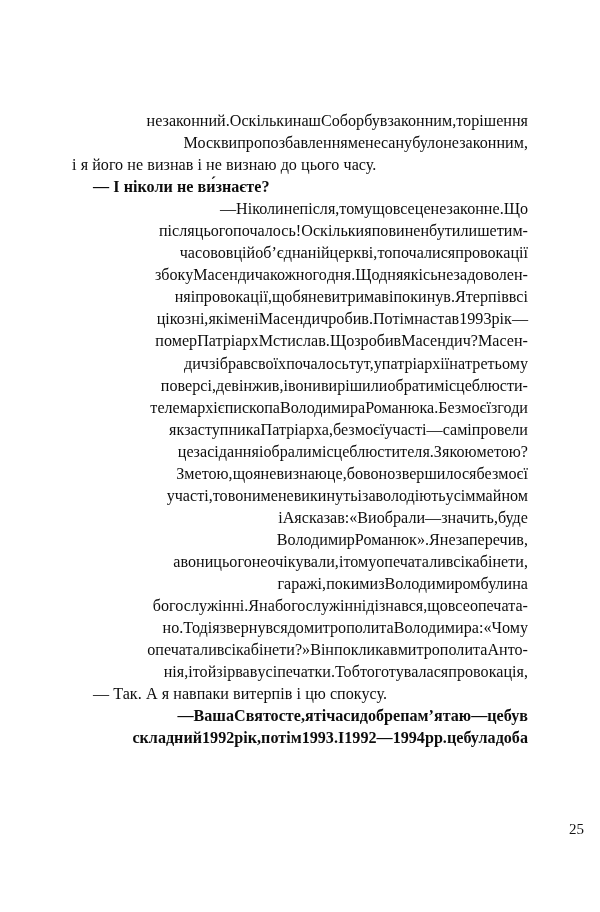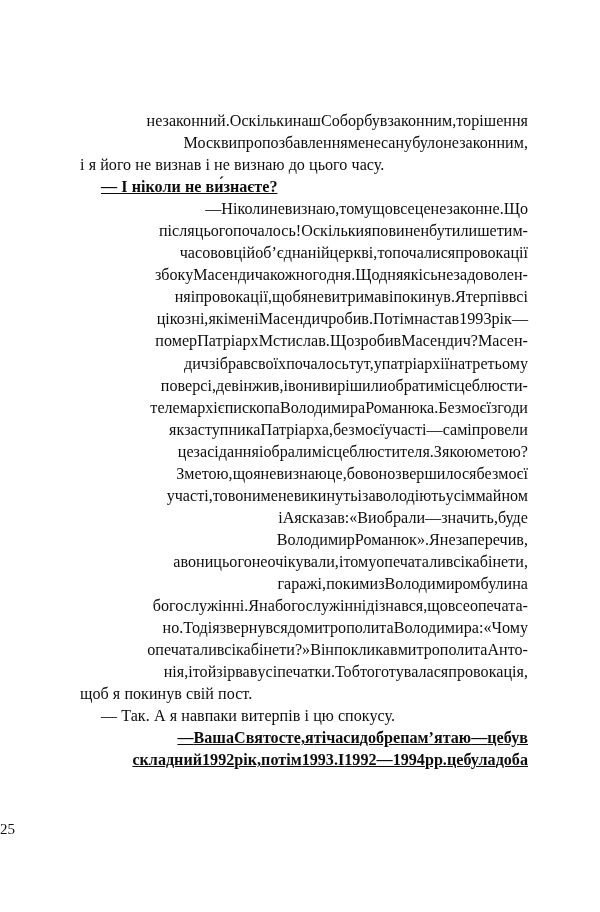--- a/index.html
+++ b/index.html
@@ -39,21 +39,20 @@
     font-size: 16.1px;
     line-height: 22.05px;
     text-align: justify;
     text-justify: inter-word;
     letter-spacing: 0.02px;
     word-spacing: 0.1px;
   }
 
   .para.bold {
     font-weight: bold;
-    text-decoration: underline;
   }
 
   
   .line {
     display: block;
     white-space: nowrap;
   }
 
   
   .line.just {
@@ -61,34 +60,33 @@
     flex-direction: row;
     justify-content: flex-end;
     white-space: nowrap;
   }
   .line.just > .w {
     white-space: pre;
   }
 
   .line.last {
     display: block;
-    margin-left: 8px;
   }
 
   .indent {
     display: inline-block;
     width: 21px;
   }
 
   #folio {
     position: absolute;
     left: 0;
     top: 820px;
     width: 584px;
-    text-align: left;
+    text-align: right;
     font-size: 15px;
     line-height: 18px;
     font-family: "Liberation Serif", "DejaVu Serif", serif;
     color: #141414;
   }
 </style>
 </head>
 <body>
 
 <div id="page">
@@ -118,21 +116,21 @@
       </p>
       <p class="para bold">
         <span class="line last"><span class="indent"></span><span class="w">— І ніколи не ви́знаєте?</span></span>
       </p>
       <p class="para">
         <span class="line just">
           <span class="indent"></span>
           <span class="w">—</span>
           <span class="w">Ніколи</span>
           <span class="w">не</span>
-          <span class="w">визнаю,</span>
+          <span class="w">після,</span>
           <span class="w">тому</span>
           <span class="w">що</span>
           <span class="w">все</span>
           <span class="w">це</span>
           <span class="w">незаконне.</span>
           <span class="w">Що</span>
         </span>
         <span class="line just">
           <span class="w">після</span>
           <span class="w">цього</span>
@@ -349,21 +347,20 @@
           <span class="w">нія,</span>
           <span class="w">і</span>
           <span class="w">той</span>
           <span class="w">зірвав</span>
           <span class="w">усі</span>
           <span class="w">печатки.</span>
           <span class="w">Тобто</span>
           <span class="w">готувалася</span>
           <span class="w">провокація,</span>
         </span>
-        <span class="line last"><span class="w">щоб я покинув свій пост.</span></span>
       </p>
       <p class="para">
         <span class="line last"><span class="indent"></span><span class="w">— Так. А я навпаки витерпів і цю спокусу.</span></span>
       </p>
       <p class="para bold">
         <span class="line just">
           <span class="indent"></span>
           <span class="w">—</span>
           <span class="w">Ваша</span>
           <span class="w">Святосте,</span>

